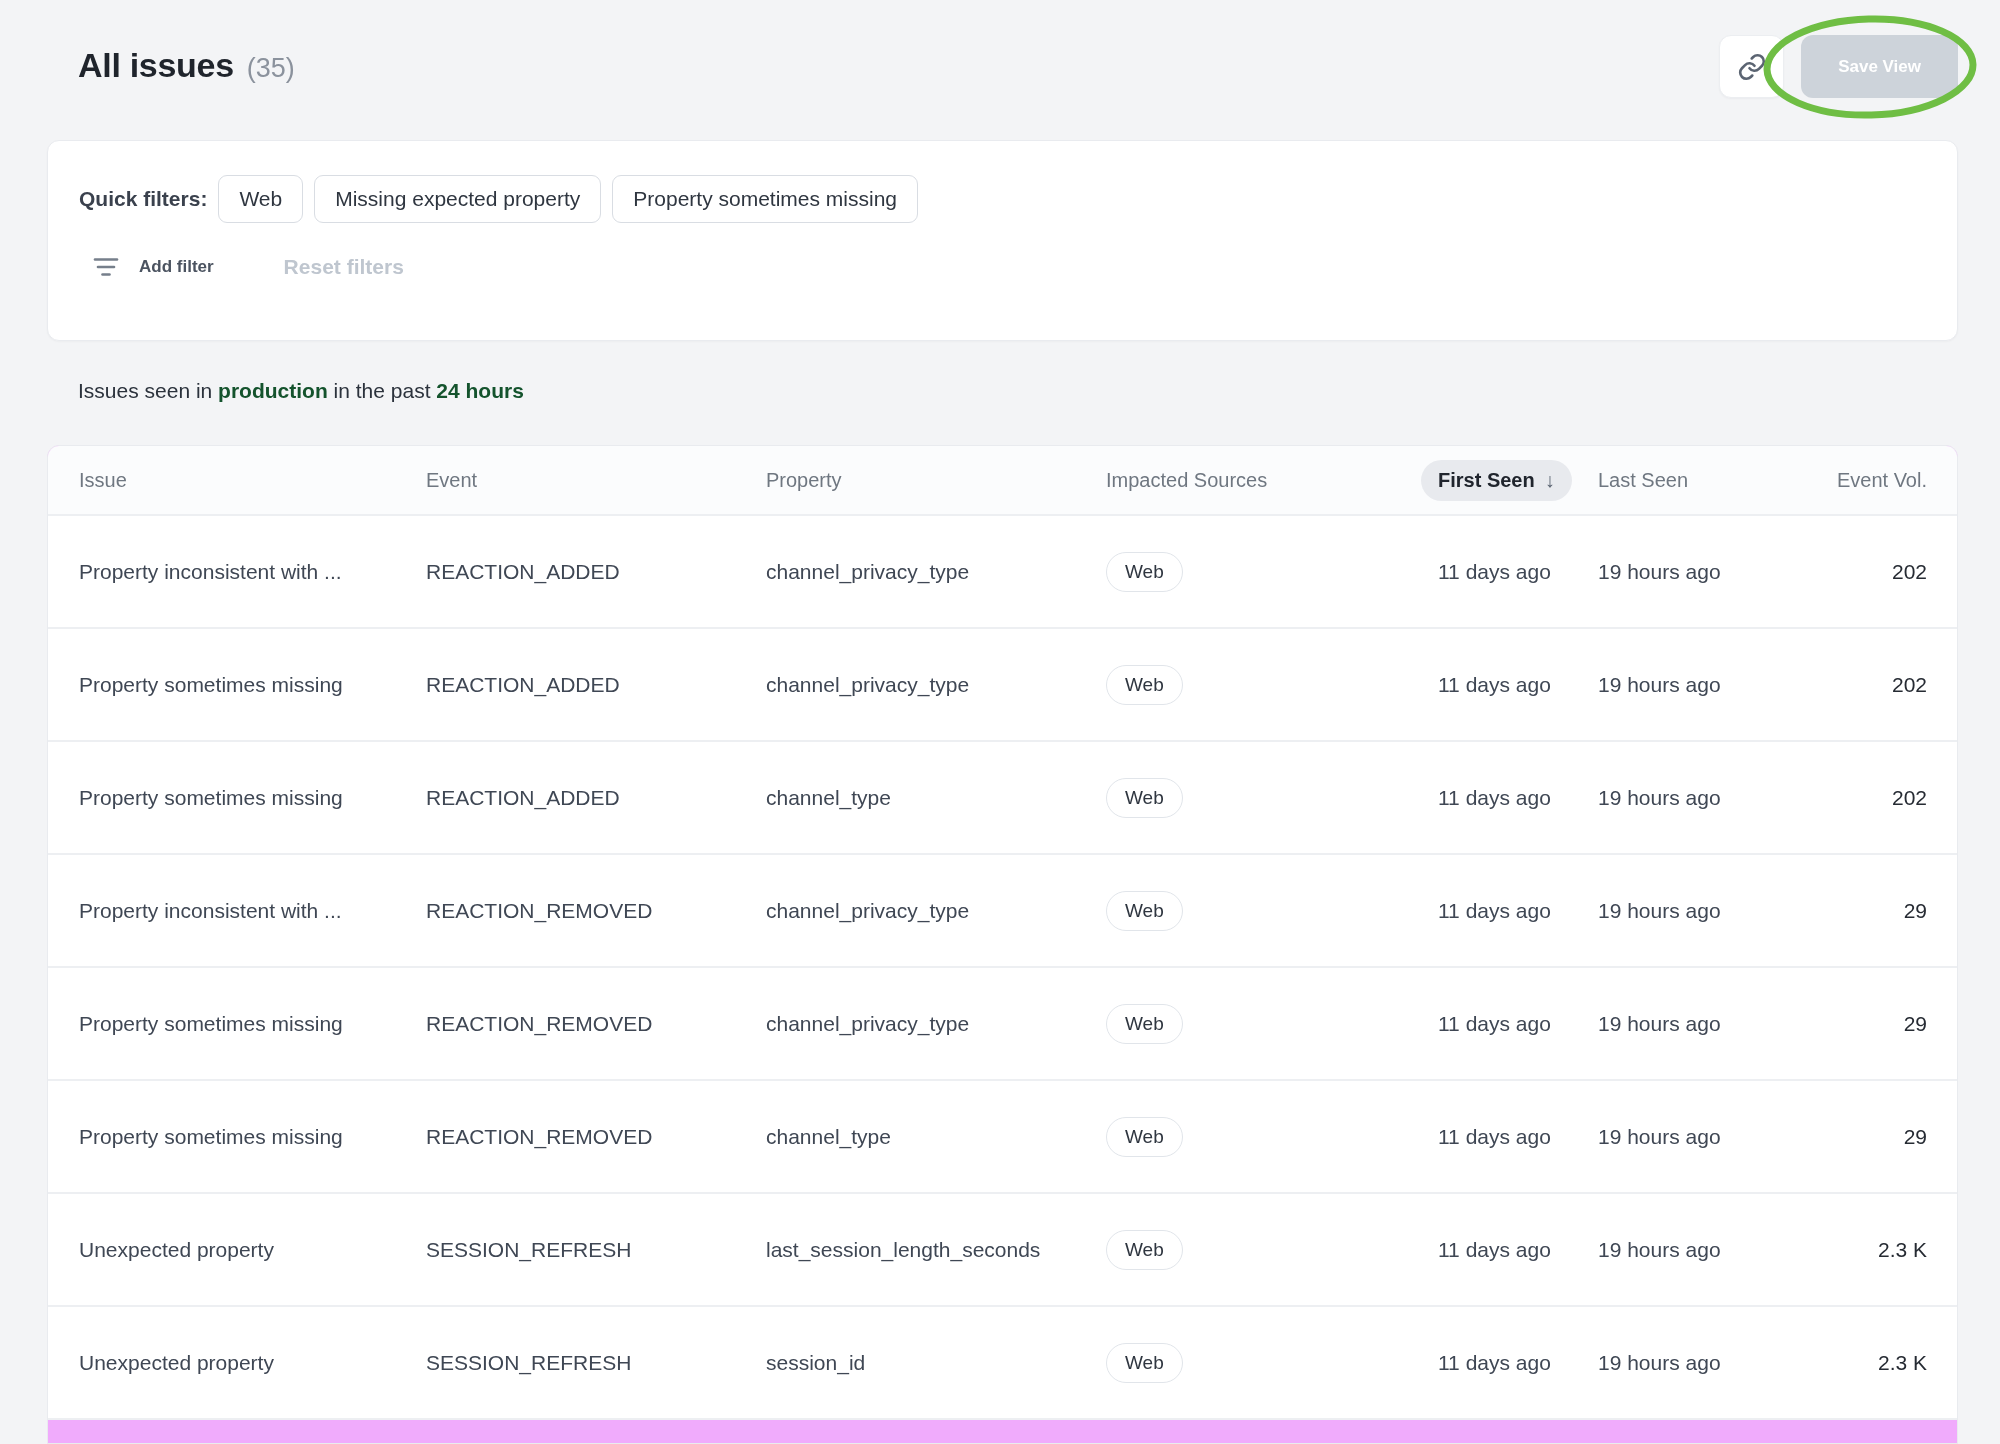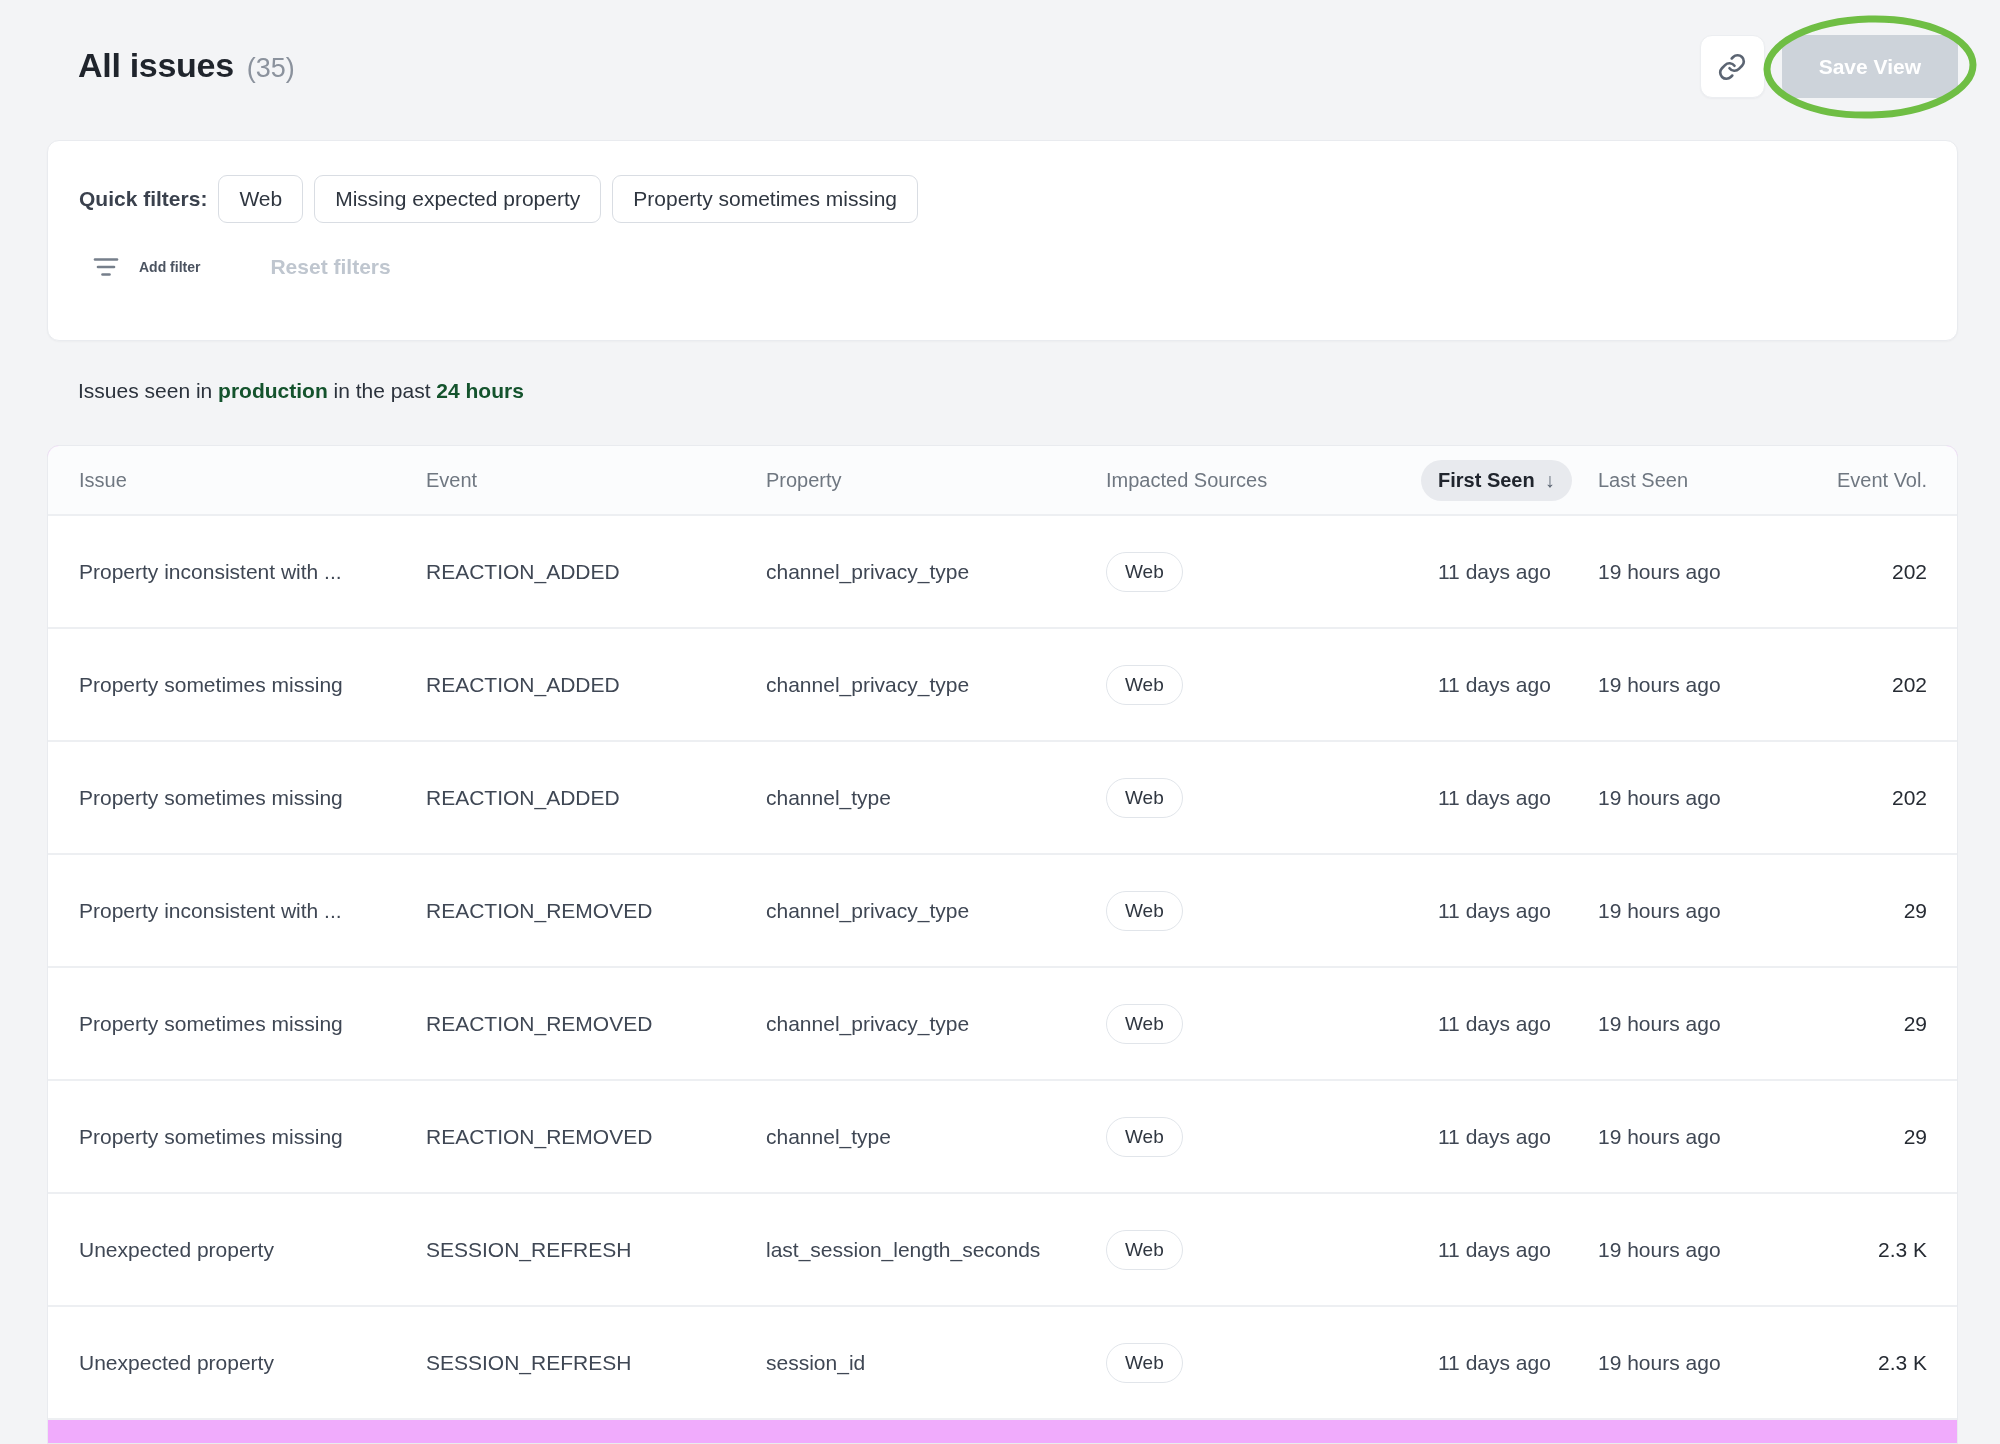--- a/index.html
+++ b/index.html
@@ -15,41 +15,41 @@
   .page-title{ font-size:34px; font-weight:700; color:#1f242c; letter-spacing:-0.3px; }
   .page-count{ font-size:27px; font-weight:400; color:#8b929d; }
   .header-actions{ position:absolute; right:42px; top:35px; display:flex; gap:17px; }
   .icon-btn{
     width:65px; height:63px; background:#ffffff; border:1px solid #eceef1; border-radius:12px;
     display:flex; align-items:center; justify-content:center; cursor:pointer;
     box-shadow:0 1px 2px rgba(20,30,40,0.04);
   }
   .save-btn{
     height:63px; padding:0 37px; background:#cdd3da; color:#ffffff; border:none; border-radius:12px;
-    font-family:"Liberation Sans", sans-serif; font-size:21px; font-weight:700; cursor:pointer;
+    font-family:"Liberation Sans", sans-serif; font-size:17px; font-weight:700; cursor:pointer;
   }
   .annotation{ position:absolute; left:1753px; top:5px; width:234px; height:124px; pointer-events:none; }
   
   .filters-card{
     position:absolute; left:47px; top:140px; width:1911px; height:201px;
     background:#ffffff; border:1px solid #e9ebef; border-radius:12px;
     box-shadow:0 1px 2px rgba(20,30,40,0.03);
     padding:34px 31px 0 31px;
   }
   .qf-row{ display:flex; align-items:center; }
   .qf-label{ font-size:21px; font-weight:700; color:#3a414d; margin-right:11px; }
   .chip{
     height:48px; padding:0 20px; margin-right:11px;
     background:#fff; border:1px solid #d9dde3; border-radius:9px;
     display:inline-flex; align-items:center;
     font-family:"Liberation Sans", sans-serif; font-size:21px; color:#2f3640; cursor:pointer;
   }
   .af-row{ display:flex; align-items:center; margin-top:32px; }
   .filter-icon{ width:26px; height:22px; margin-left:14px; }
-  .add-filter{ font-size:14px; font-weight:700; color:#4b5360; margin-left:20px; cursor:pointer; background:none; border:none; font-family:"Liberation Sans", sans-serif; }
+  .add-filter{ font-size:17px; font-weight:700; color:#4b5360; margin-left:20px; cursor:pointer; background:none; border:none; font-family:"Liberation Sans", sans-serif; }
   .reset-filters{ font-size:21px; font-weight:700; color:#bfc6cf; margin-left:70px; cursor:default; background:none; border:none; font-family:"Liberation Sans", sans-serif; }
   
   .summary{ position:absolute; left:78px; top:379px; font-size:21px; color:#2b323c; }
   .summary b{ font-weight:700; color:#14532d; }
   
   .table-card{
     position:absolute; left:47px; top:445px; width:1911px; height:999px;
     background:#f0abfc; border:1px solid #e9ebef; border-radius:12px 12px 0 0;
     overflow:hidden;
   }

